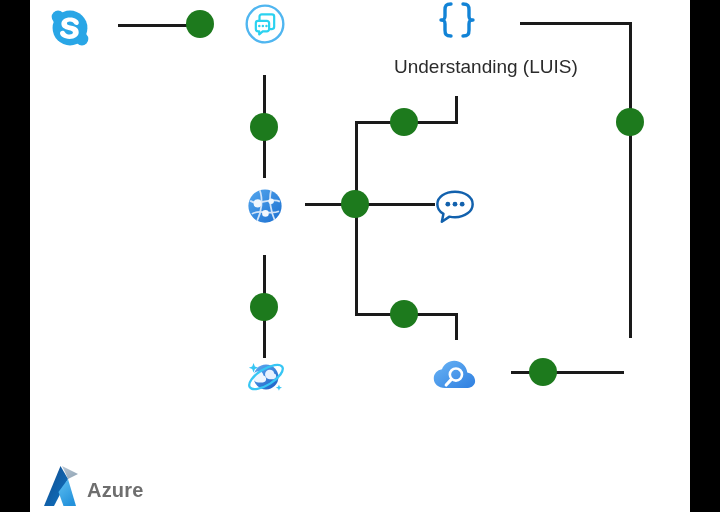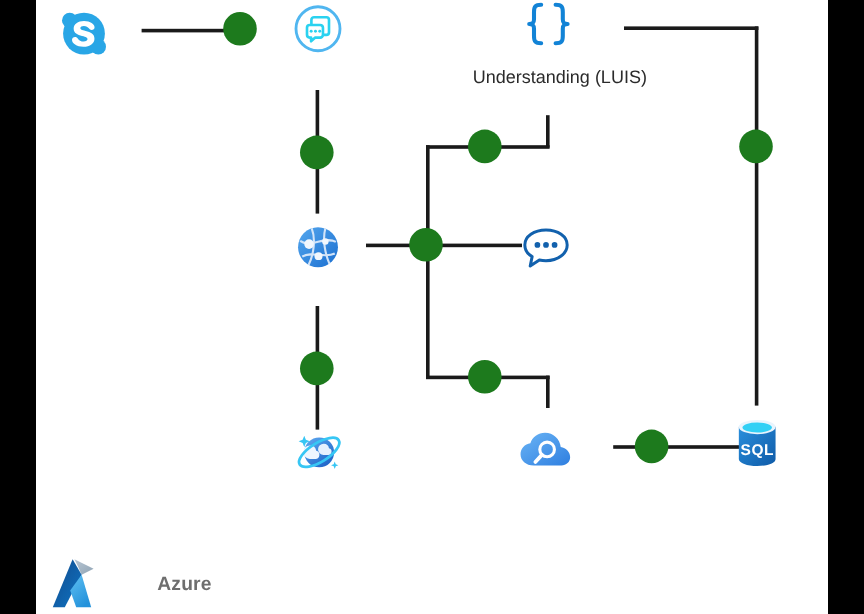--- a/index.html
+++ b/index.html
@@ -58,34 +58,33 @@
   
   .icon {
     position: absolute;
   }
   .icon svg { display: block; }
 
   
   .label {
     position: absolute;
     color: #2b2b2b;
-    font-size: 15px;
+    font-size: 19px;
     font-family: "Liberation Sans", sans-serif;
     white-space: nowrap;
     text-align: right;
   }
   .brand-label {
     position: absolute;
     color: #6e6e6e;
-    font-size: 16px;
+    font-size: 20px;
     font-weight: bold;
     letter-spacing: 0.2px;
     font-family: "Liberation Sans", sans-serif;
     white-space: nowrap;
-    margin-left: 44px;
   }
 </style>
 </head>
 <body>
 
 <div id="stage">
 
   <div class="bar left"></div>
   <div class="bar right"></div>
 
@@ -207,34 +206,20 @@
             <stop offset="0%" stop-color="#6ab4f5"></stop>
             <stop offset="100%" stop-color="#2f7fe0"></stop>
           </linearGradient>
         </defs>
         <path d="M15 35 C7.8 35 3 30.4 3 24.8 C3 19.8 6.8 15.6 11.9 14.9 C13.6 9.4 18.9 5.5 25.1 5.5 C32.6 5.5 38.7 11.2 39.3 18.4 C44.2 19.1 47.8 23 47.8 27.6 C47.8 31.8 44.3 35 39.9 35 Z" fill="url(#gCloud)"></path>
         <circle cx="27" cy="20.5" r="6.6" fill="none" stroke="#ffffff" stroke-width="2.8"></circle>
         <line x1="22.3" y1="25.4" x2="16.4" y2="31.8" stroke="#ffffff" stroke-width="3.4" stroke-linecap="round"></line>
       </svg>
     </div>
 
-    <div class="icon" style="left:579px; top:347px;">
-      <svg width="44" height="46" viewBox="0 0 46 48">
-        <defs>
-          <linearGradient id="gSql" x1="0" y1="0" x2="1" y2="1">
-            <stop offset="0%" stop-color="#2a8fdc"></stop>
-            <stop offset="100%" stop-color="#0f5ba8"></stop>
-          </linearGradient>
-        </defs>
-        <path d="M7 9 h32 v28 c0 3.6 -7.2 6.2 -16 6.2 S7 40.6 7 37 Z" fill="url(#gSql)"></path>
-        <ellipse cx="23" cy="9.2" rx="16" ry="6.2" fill="#e8f4fd"></ellipse>
-        <ellipse cx="23" cy="9.6" rx="12.8" ry="4.4" fill="#32d0f5"></ellipse>
-        <text x="23" y="33.5" text-anchor="middle" font-family="'Liberation Sans', sans-serif" font-size="13.5" font-weight="bold" fill="#ffffff" letter-spacing="0.4">SQL</text>
-      </svg>
-    </div>
 
     <div class="label" style="left:364px; top:56px;">Understanding (LUIS)</div>
 
 
     <div class="icon" style="left:8px; top:462px;">
       <svg width="48" height="48" viewBox="0 0 48 48">
         <defs>
           <linearGradient id="gAz1" x1="0" y1="0" x2="1" y2="1">
             <stop offset="0%" stop-color="#114a8b"></stop>
             <stop offset="100%" stop-color="#0f74c4"></stop>

